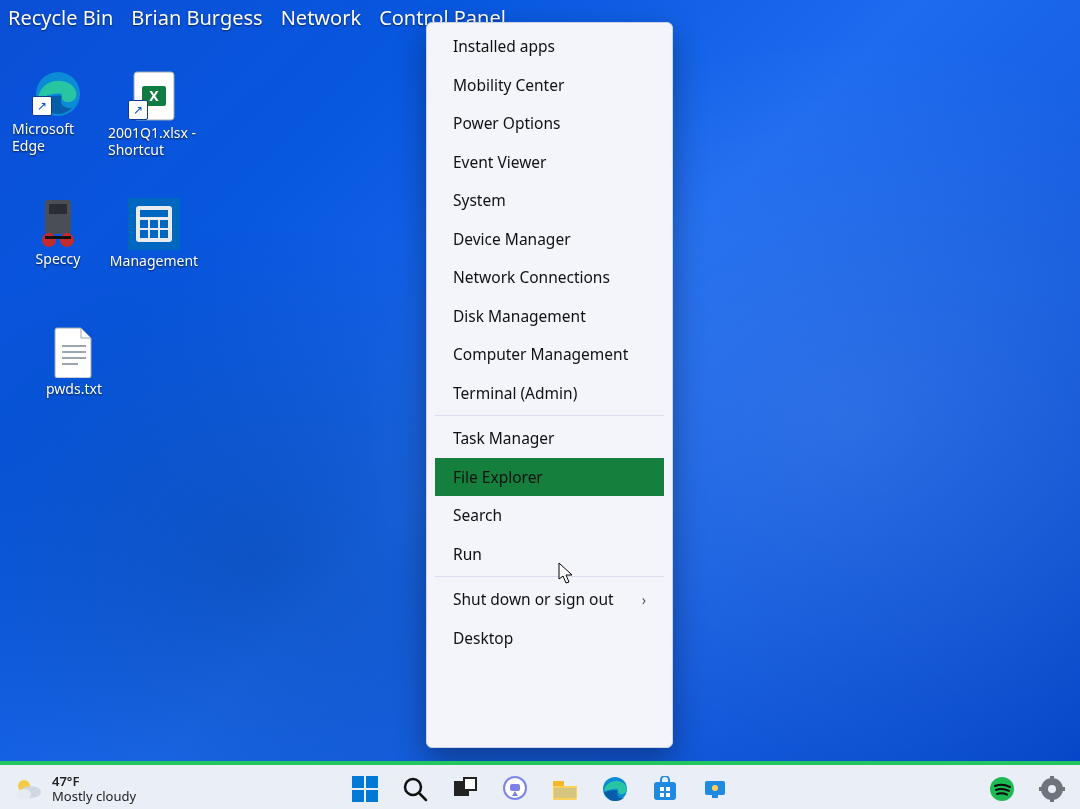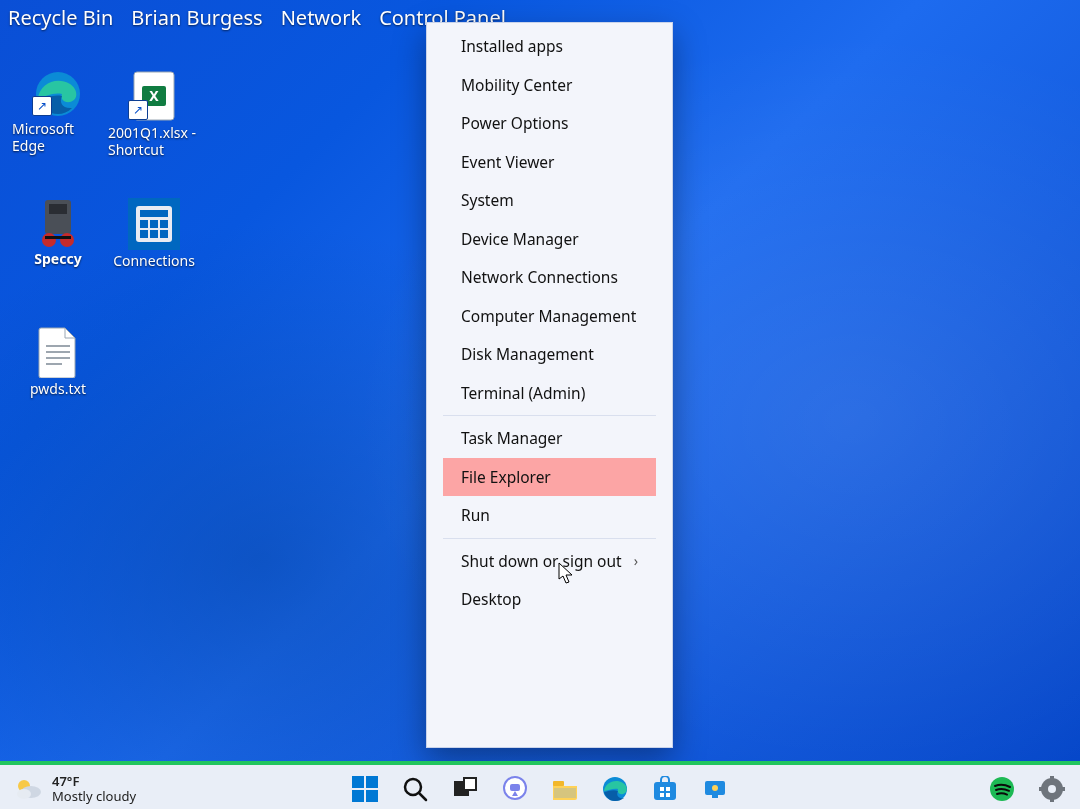--- a/index.html
+++ b/index.html
@@ -18,32 +18,32 @@
   .dicon{width:92px;height:72px;position:absolute;display:flex;flex-direction:column;align-items:center;justify-content:flex-start;}
   .dicon .box{width:56px;height:56px;display:flex;align-items:center;justify-content:center;}
   .dicon .lbl{margin-top:2px;font-size:14px;text-align:left;line-height:17px;text-shadow:0 1px 2px rgba(0,0,0,.7);min-height:34px;}
   .shortcut-arrow{
     position:absolute;left:2px;bottom:2px;width:18px;height:18px;background:#fff;border:1px solid #0c3d92;
     border-radius:2px;display:flex;align-items:center;justify-content:center;font-size:12px;color:#0951c9;line-height:1;
   }
   
   .winx{
     position:absolute;left:426px;top:22px;width:247px;height:726px;
-    background:#f3f5fb;border:1px solid #c9d3ea;border-radius:0;
+    background:#f3f5fb;border:1px solid #c9d3ea;border-radius:6px;
     box-shadow:0 12px 30px rgba(0,0,0,.35);
     color:#111;
     font-size:15.5px;
-    padding:4px 16px;
+    padding:4px 8px;
     box-sizing:border-box;
   }
   .winx .item{
     padding:0 18px;height:38.5px;display:flex;align-items:center;justify-content:space-between;
     cursor:default;
   }
-  .winx .item.hover{background:#fca5a5;}
+  .winx .item.hover{background:#15803d;}
   .winx .sep{height:1px;background:#d9dfee;margin:3px 0;}
   .winx .chev{font-size:14px;color:#555;}
   
   .taskbar{
     position:absolute;left:0;top:761px;width:1080px;height:48px;
     background:#e9eef7;border-top:4px solid #22c55e;display:flex;align-items:center;
   }
   .weather{display:flex;align-items:center;gap:10px;padding:0 14px;color:#222;font-size:13px;line-height:15px;}
   .weather .temp{font-weight:600;}
   .center-icons{position:absolute;left:50%;transform:translateX(-50%);display:flex;align-items:center;gap:6px;}
@@ -86,21 +86,21 @@
         <svg class="ic" width="44" height="52">
           <rect x="2" y="2" width="40" height="48" rx="3" fill="#fff" stroke="#9aa7b3"></rect>
           <rect x="10" y="16" width="24" height="20" rx="2" fill="#107c41"></rect>
           <text x="22" y="31" font-size="14" font-weight="700" text-anchor="middle" fill="#fff">X</text>
         </svg>
         <span class="shortcut-arrow">↗</span>
       </div>
       <div class="lbl">2001Q1.xlsx - Shortcut</div>
     </div>
 
-    <div class="dicon" style="left:4px;top:128px;font-weight:bold;">
+    <div class="dicon" style="left:4px;top:128px;">
       <div class="box" style="position:relative;">
         <svg class="ic" width="46" height="50">
           <rect x="10" y="2" width="26" height="34" rx="3" fill="#4a4f57"></rect>
           <rect x="14" y="6" width="18" height="10" fill="#2a2d33"></rect>
           <circle cx="14" cy="42" r="7" fill="#c62b2b"></circle>
           <circle cx="32" cy="42" r="7" fill="#c62b2b"></circle>
           <rect x="10" y="38" width="26" height="3" fill="#111"></rect>
         </svg>
       </div>
       <div class="lbl">Speccy</div>
@@ -115,24 +115,24 @@
           <g fill="#0067c0">
             <rect x="12" y="22" width="8" height="8"></rect>
               <rect x="22" y="22" width="8" height="8"></rect>
               <rect x="32" y="22" width="8" height="8"></rect>
             <rect x="12" y="32" width="8" height="8"></rect>
               <rect x="22" y="32" width="8" height="8"></rect>
               <rect x="32" y="32" width="8" height="8"></rect>
           </g>
         </svg>
       </div>
-      <div class="lbl">Connections</div>
-    </div>
-
-    <div class="dicon" style="left:4px;top:256px;">
+      <div class="lbl">Management</div>
+    </div>
+
+    <div class="dicon" style="left:20px;top:256px;">
       <div class="box">
         <svg class="ic" width="42" height="52">
           <path d="M4 2h24l10 10v38a2 2 0 0 1-2 2H4a2 2 0 0 1-2-2V4a2 2 0 0 1 2-2z" fill="#fff" stroke="#9aa7b3"></path>
           <path d="M28 2v10h10" fill="none" stroke="#9aa7b3"></path>
           <g stroke="#7d8894" stroke-width="1.5">
             <line x1="9" y1="20" x2="33" y2="20"></line>
               <line x1="9" y1="26" x2="33" y2="26"></line>
             <line x1="9" y1="32" x2="33" y2="32"></line>
               <line x1="9" y1="38" x2="25" y2="38"></line>
           </g>
@@ -160,36 +160,39 @@
         <div class="item">
           <span>System</span>
         </div>
         <div class="item">
           <span>Device Manager</span>
         </div>
         <div class="item">
           <span>Network Connections</span>
         </div>
         <div class="item">
+          <span>Disk Management</span>
+        </div>
+        <div class="item">
           <span>Computer Management</span>
-        </div>
-        <div class="item">
-          <span>Disk Management</span>
         </div>
         <div class="item">
           <span>Terminal (Admin)</span>
         </div>
       </div>
     <div class="sep"></div>
     <div id="winx-sec2">
         <div class="item">
           <span>Task Manager</span>
         </div>
         <div class="item hover">
           <span>File Explorer</span>
+        </div>
+        <div class="item">
+          <span>Search</span>
         </div>
         <div class="item">
           <span>Run</span>
         </div>
       </div>
     <div class="sep"></div>
     <div id="winx-sec3">
         <div class="item">
           <span>Shut down or sign out</span>
           <span class="chev">›</span>

